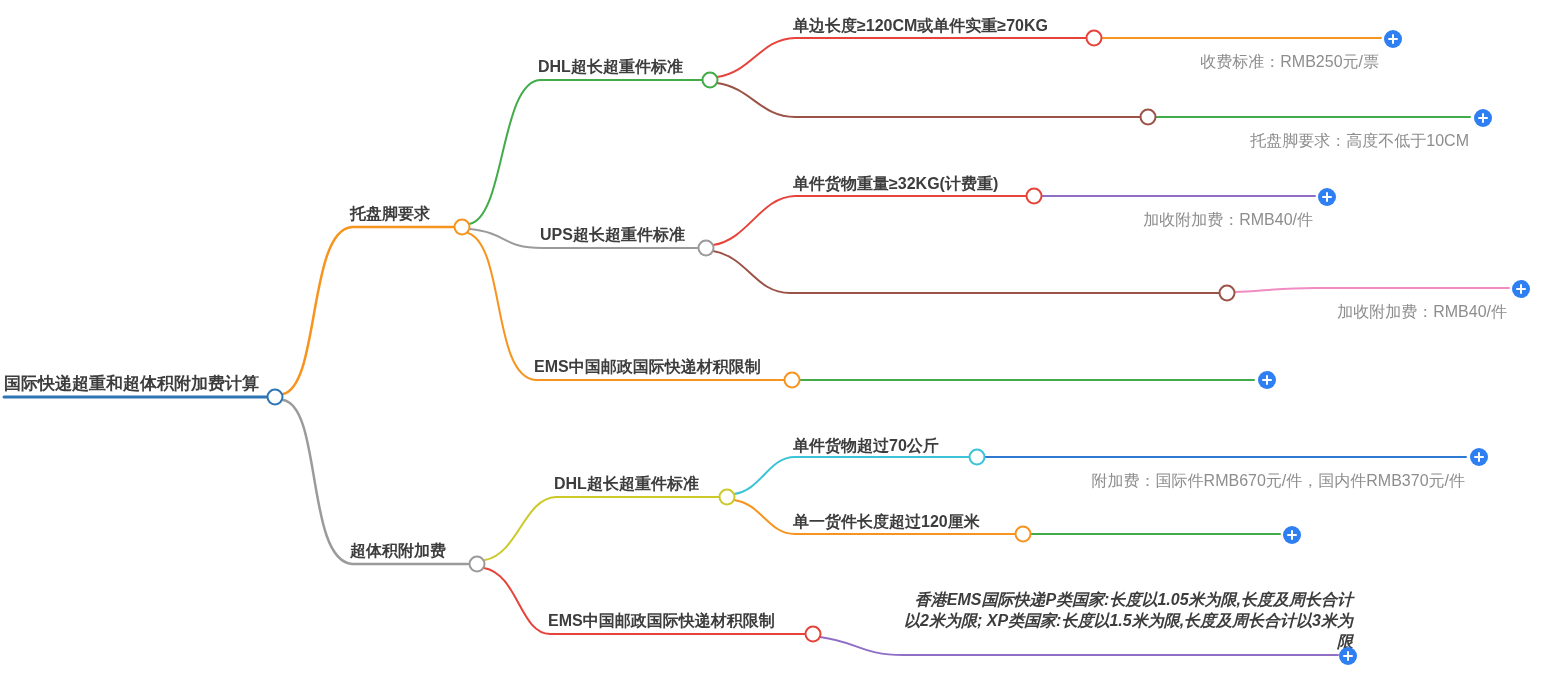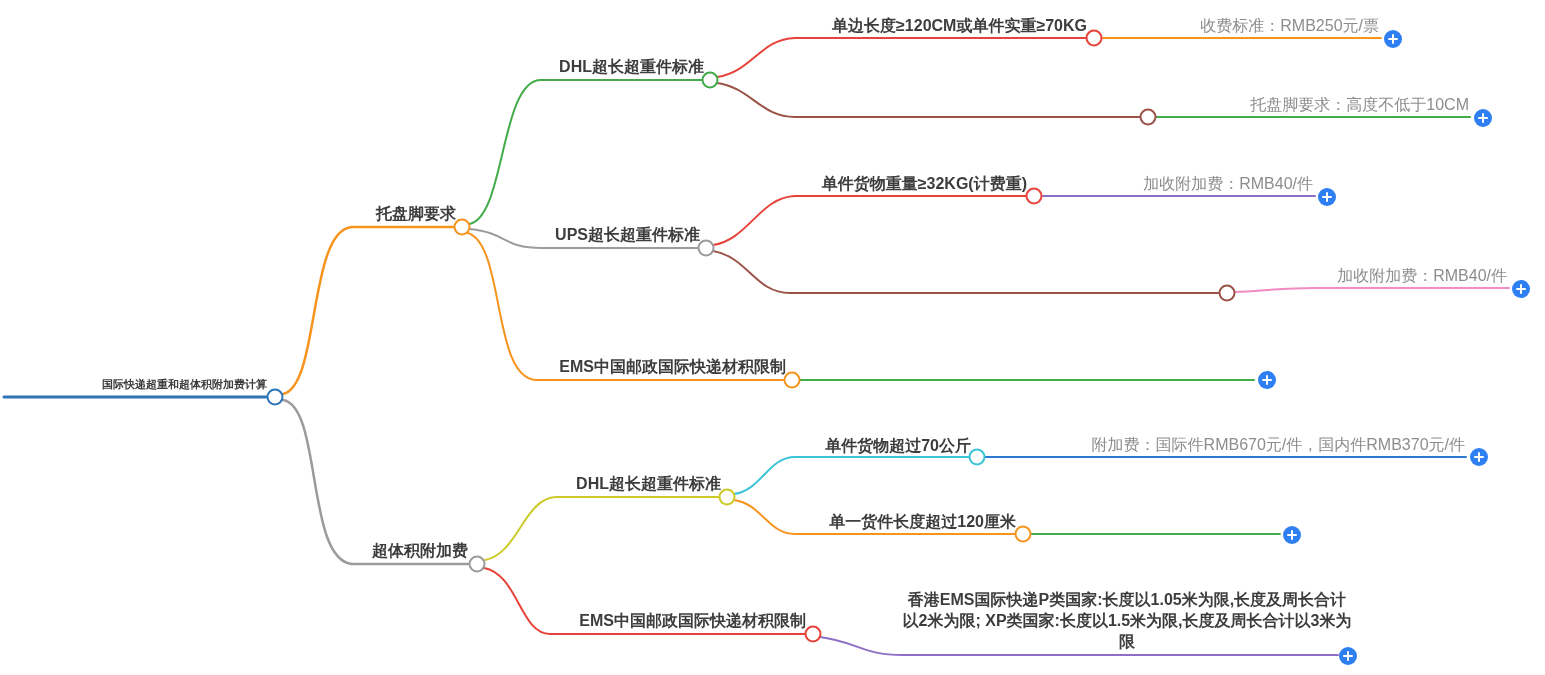--- a/index.html
+++ b/index.html
@@ -2,27 +2,27 @@
 <html><head>
 <meta charset="utf-8">
 <style>
   html,body{margin:0;padding:0;background:#ffffff;}
   #canvas{
     position:relative;width:1545px;height:675px;background:#ffffff;overflow:hidden;
     font-family:"Liberation Sans","DejaVu Sans",sans-serif;
   }
   #edges{position:absolute;left:0;top:0;}
   .node,.note{
-    position:absolute;white-space:nowrap;text-align:right;
+    position:absolute;white-space:nowrap;text-align:left;
     font-size:16px;line-height:18px;cursor:default;
   }
   .node{font-weight:700;color:#3d3d3d;}
-  .note{font-weight:400;color:#8d8d8d;text-align:right;}
-  .root-label{font-size:11px;}
-  .wrap{white-space:normal;text-align:center;line-height:21px;}
+  .note{font-weight:400;color:#8d8d8d;text-align:right;margin-top:36px;}
+  .root-label{font-size:17px;}
+  .wrap{white-space:normal;text-align:right;line-height:21px;font-style:italic;}
   .plus{
     position:absolute;width:18px;height:18px;border-radius:50%;
     background:#2e7ff2;cursor:pointer;
   }
   .plus::before,.plus::after{
     content:"";position:absolute;background:#ffffff;border-radius:1px;
   }
   .plus::before{left:4px;top:8px;width:10px;height:2px;}
   .plus::after{left:8px;top:4px;width:2px;height:10px;}
 </style>

